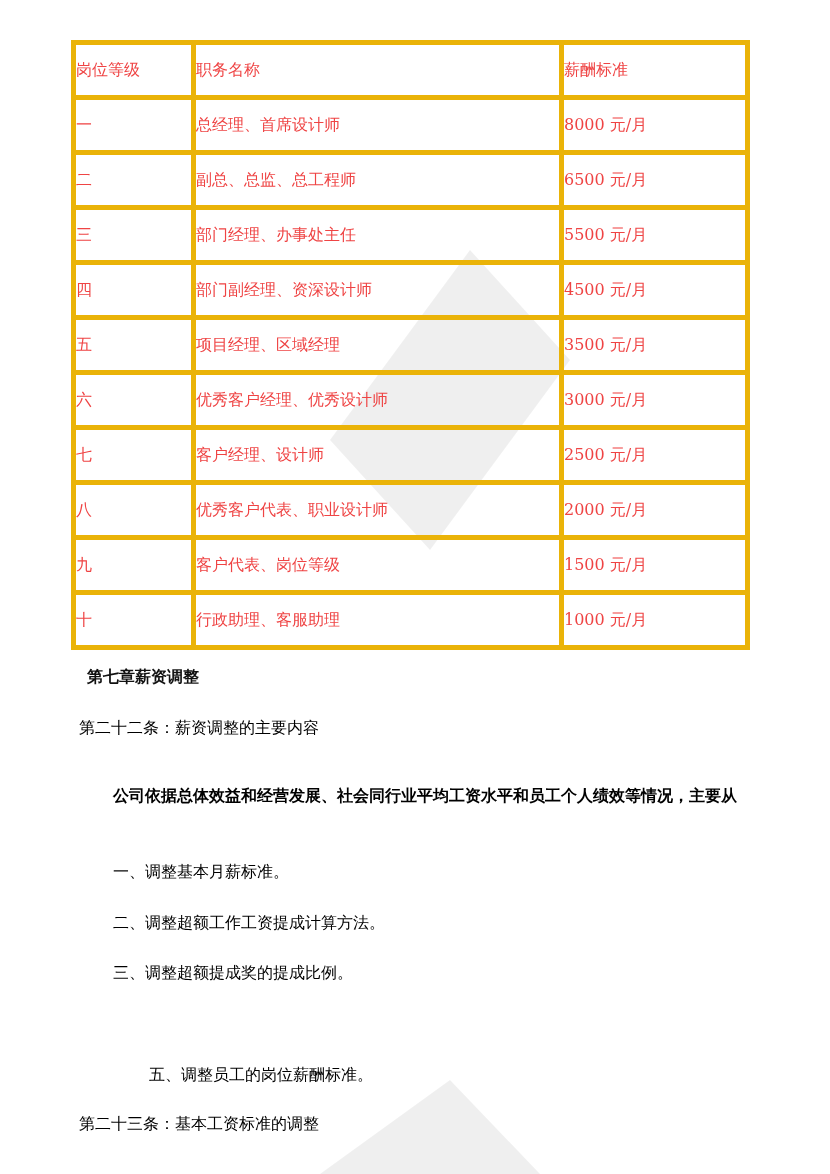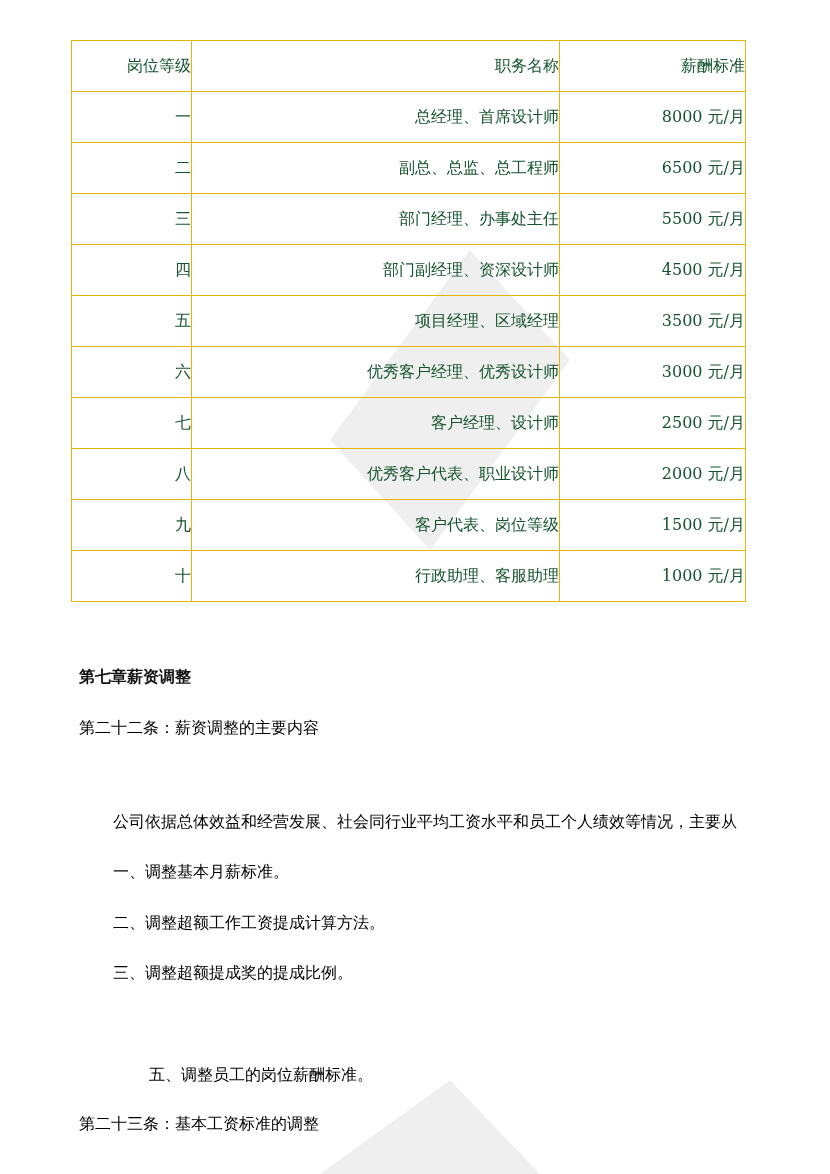--- a/index.html
+++ b/index.html
@@ -29,42 +29,43 @@
     .salary-table {
       position: absolute;
       left: 71px;
       top: 40px;
       width: 674px;
       border-collapse: collapse;
       table-layout: fixed;
       font-size: 16px;
     }
     .salary-table th, .salary-table td {
-      border: 1px solid #eab308;
+      border: 5px solid #eab308;
       height: 50px;
-      text-align: right;
+      text-align: left;
       vertical-align: middle;
       font-weight: normal;
       padding: 0;
-      color: #14532d;
+      color: #ef4444;
     }
     .col-level { width: 120px; }
     .col-title { width: 368px; }
     .col-pay { width: 186px; }
     .text-block {
       position: absolute;
       left: 79px;
       font-size: 16px;
       line-height: 20px;
       white-space: nowrap;
       color: #000000;
     }
     .chapter-title {
       font-weight: bold;
       color: #111;
+      margin-left: 8px;
     }
     .indent { left: 113px; }
   </style>
 </head>
 <body>
 
 <div class="page">
 
   <svg class="watermark" style="left:330px; top:250px;" width="240" height="300" viewBox="0 0 240 300">
     <polygon points="140,0 240,110 100,300 0,190" fill="#000"></polygon>
@@ -137,21 +138,21 @@
         <td>行政助理、客服助理</td>
         <td>1000 元/月</td>
       </tr>
     </tbody>
   </table>
 
   <div class="text-block chapter-title" style="top:667px;">第七章薪资调整</div>
 
   <div class="text-block" style="top:718px;">第二十二条：薪资调整的主要内容</div>
 
-  <div class="text-block indent" style="top:812px;">公司依据总体效益和经营发展、社会同行业平均工资水平和员工个人绩效等情况，主要从</div>
+  <div class="text-block indent" style="top:786px;font-weight:bold;">公司依据总体效益和经营发展、社会同行业平均工资水平和员工个人绩效等情况，主要从</div>
 
 
   <div class="text-block indent" style="top:862px;">一、调整基本月薪标准。</div>
   <div class="text-block indent" style="top:913px;">二、调整超额工作工资提成计算方法。</div>
   <div class="text-block indent" style="top:963px;">三、调整超额提成奖的提成比例。</div>
   <div class="text-block indent" style="top:1065px;margin-left:36px;">五、调整员工的岗位薪酬标准。</div>
 
   <div class="text-block" style="top:1114px;">第二十三条：基本工资标准的调整</div>
 
 </div>

